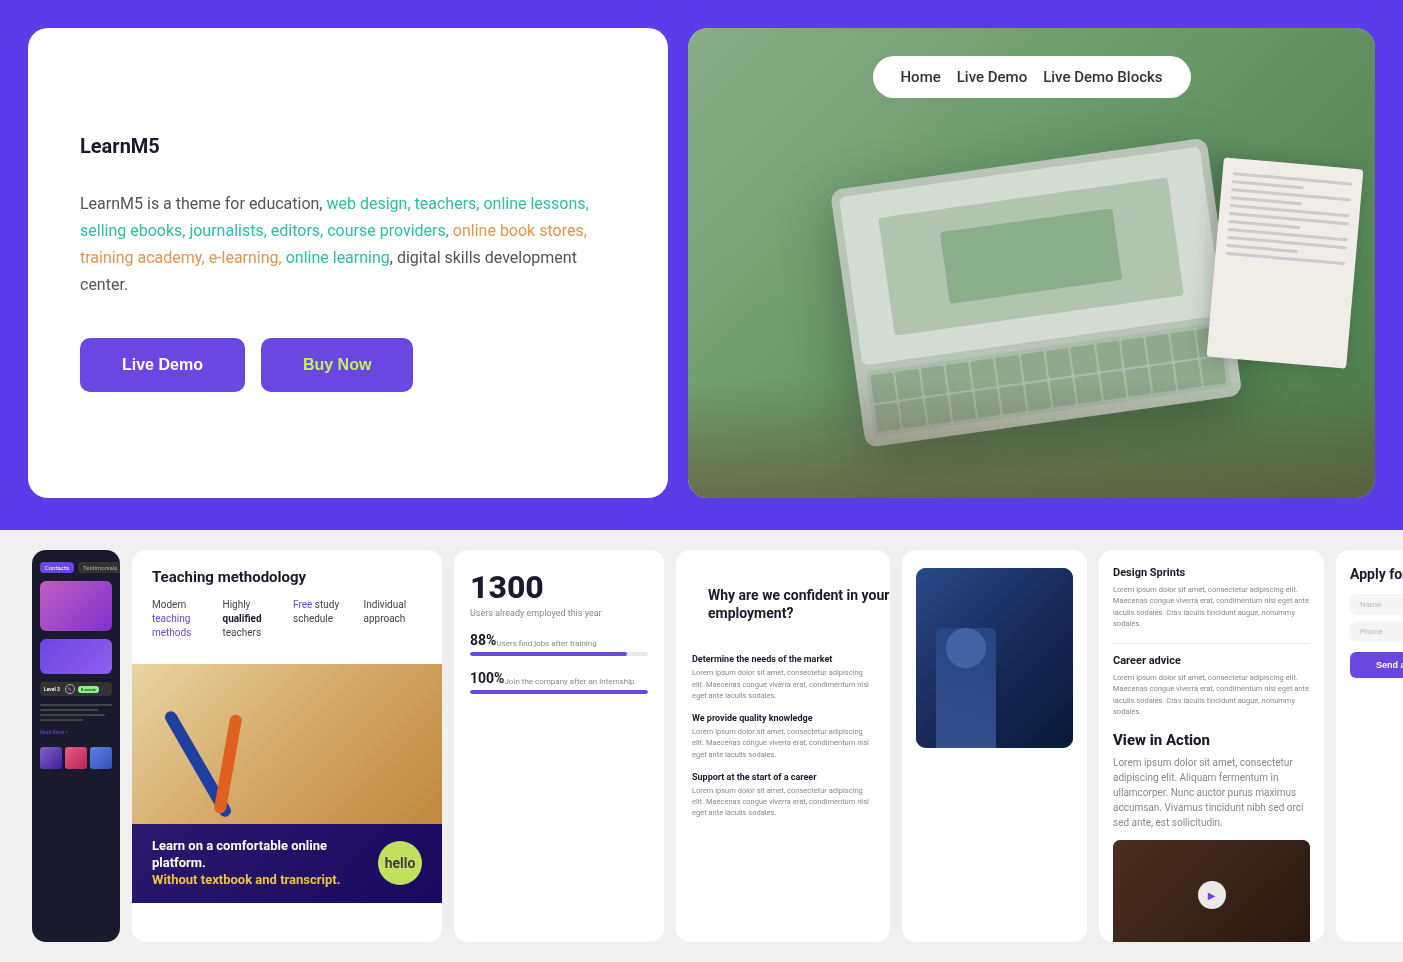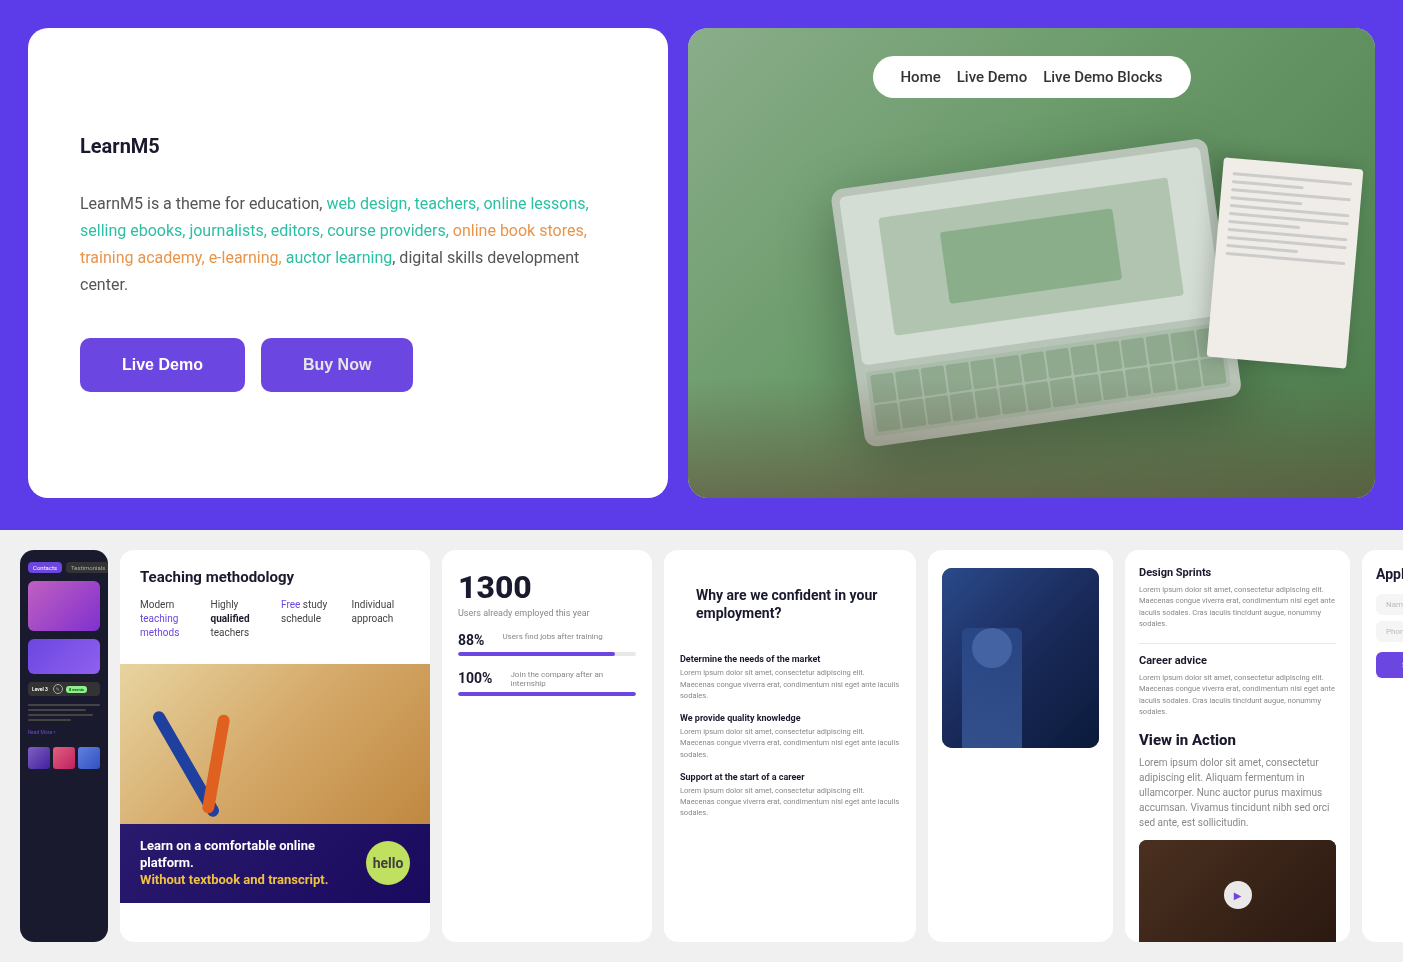--- a/index.html
+++ b/index.html
@@ -66,21 +66,21 @@
       border: none;
       border-radius: 10px;
       padding: 18px 42px;
       font-size: 16px;
       font-weight: 600;
       cursor: pointer;
     }
 
     .btn-secondary {
       background: #6b46e0;
-      color: #e5e5e5;
+      color: #bef264;
       border: none;
       border-radius: 10px;
       padding: 18px 42px;
       font-size: 16px;
       font-weight: 600;
       cursor: pointer;
     }
 
     .hero-image-card {
       flex: 1;
@@ -194,21 +194,21 @@
       height: 3px;
       background: #ccc;
       border-radius: 2px;
     }
 
     .book-line.short { width: 60%; }
 
     
     .bottom-section {
       background: #f0f0f0;
-      padding: 20px 20px;
+      padding: 20px 32px;
       height: 432px;
       display: flex;
       gap: 12px;
       overflow: hidden;
     }
 
     
     .block-card {
       background: #fff;
       border-radius: 14px;
@@ -426,22 +426,22 @@
     }
 
     .stat-bar-item {
       display: flex;
       flex-direction: column;
       gap: 4px;
     }
 
     .stat-bar-label {
       display: flex;
-      align-items: flex-start;
-      gap: 18px;
+      align-items: flex-end;
+      gap: 0;
     }
 
     .stat-pct {
       font-size: 14px;
       font-weight: 700;
       color: #1a1a2e;
     }
 
     .stat-desc {
       font-size: 8px;
@@ -457,21 +457,21 @@
     }
 
     .stat-bar-fill {
       height: 100%;
       background: #6b46e0;
       border-radius: 2px;
     }
 
     
     .card-why {
-      width: 252px;
+      width: 214px;
       padding: 18px 16px;
     }
 
     .card-why h3 {
       font-size: 14px;
       font-weight: 700;
       color: #1a1a2e;
       line-height: 1.3;
       margin-bottom: 14px;
     }
@@ -630,21 +630,21 @@
     }
   </style>
 </head>
 <body>
 
 <div class="top-section">
 
   <div class="hero-card">
     <div class="brand-name">LearnM5</div>
     <p class="hero-desc">
-      <span>LearnM5 is a theme for education, </span><span class="highlight-teal">web design, teachers, online lessons, selling ebooks, journalists, editors, course providers, </span><span class="highlight-orange">online book stores, training academy, e-learning, </span><span class="highlight-teal">auctor learning</span><span>, digital skills development center.</span>
+      <span>LearnM5 is a theme for education, </span><span class="highlight-teal">web design, teachers, online lessons, selling ebooks, journalists, editors, course providers, </span><span class="highlight-orange">online book stores, training academy, e-learning, </span><span class="highlight-teal">online learning</span><span>, digital skills development center.</span>
     </p>
     <div class="hero-buttons">
       <button class="btn-primary">Live Demo</button>
       <button class="btn-secondary">Buy Now</button>
     </div>
   </div>
 
   <div class="hero-image-card">
 
     <div class="nav-pill">

